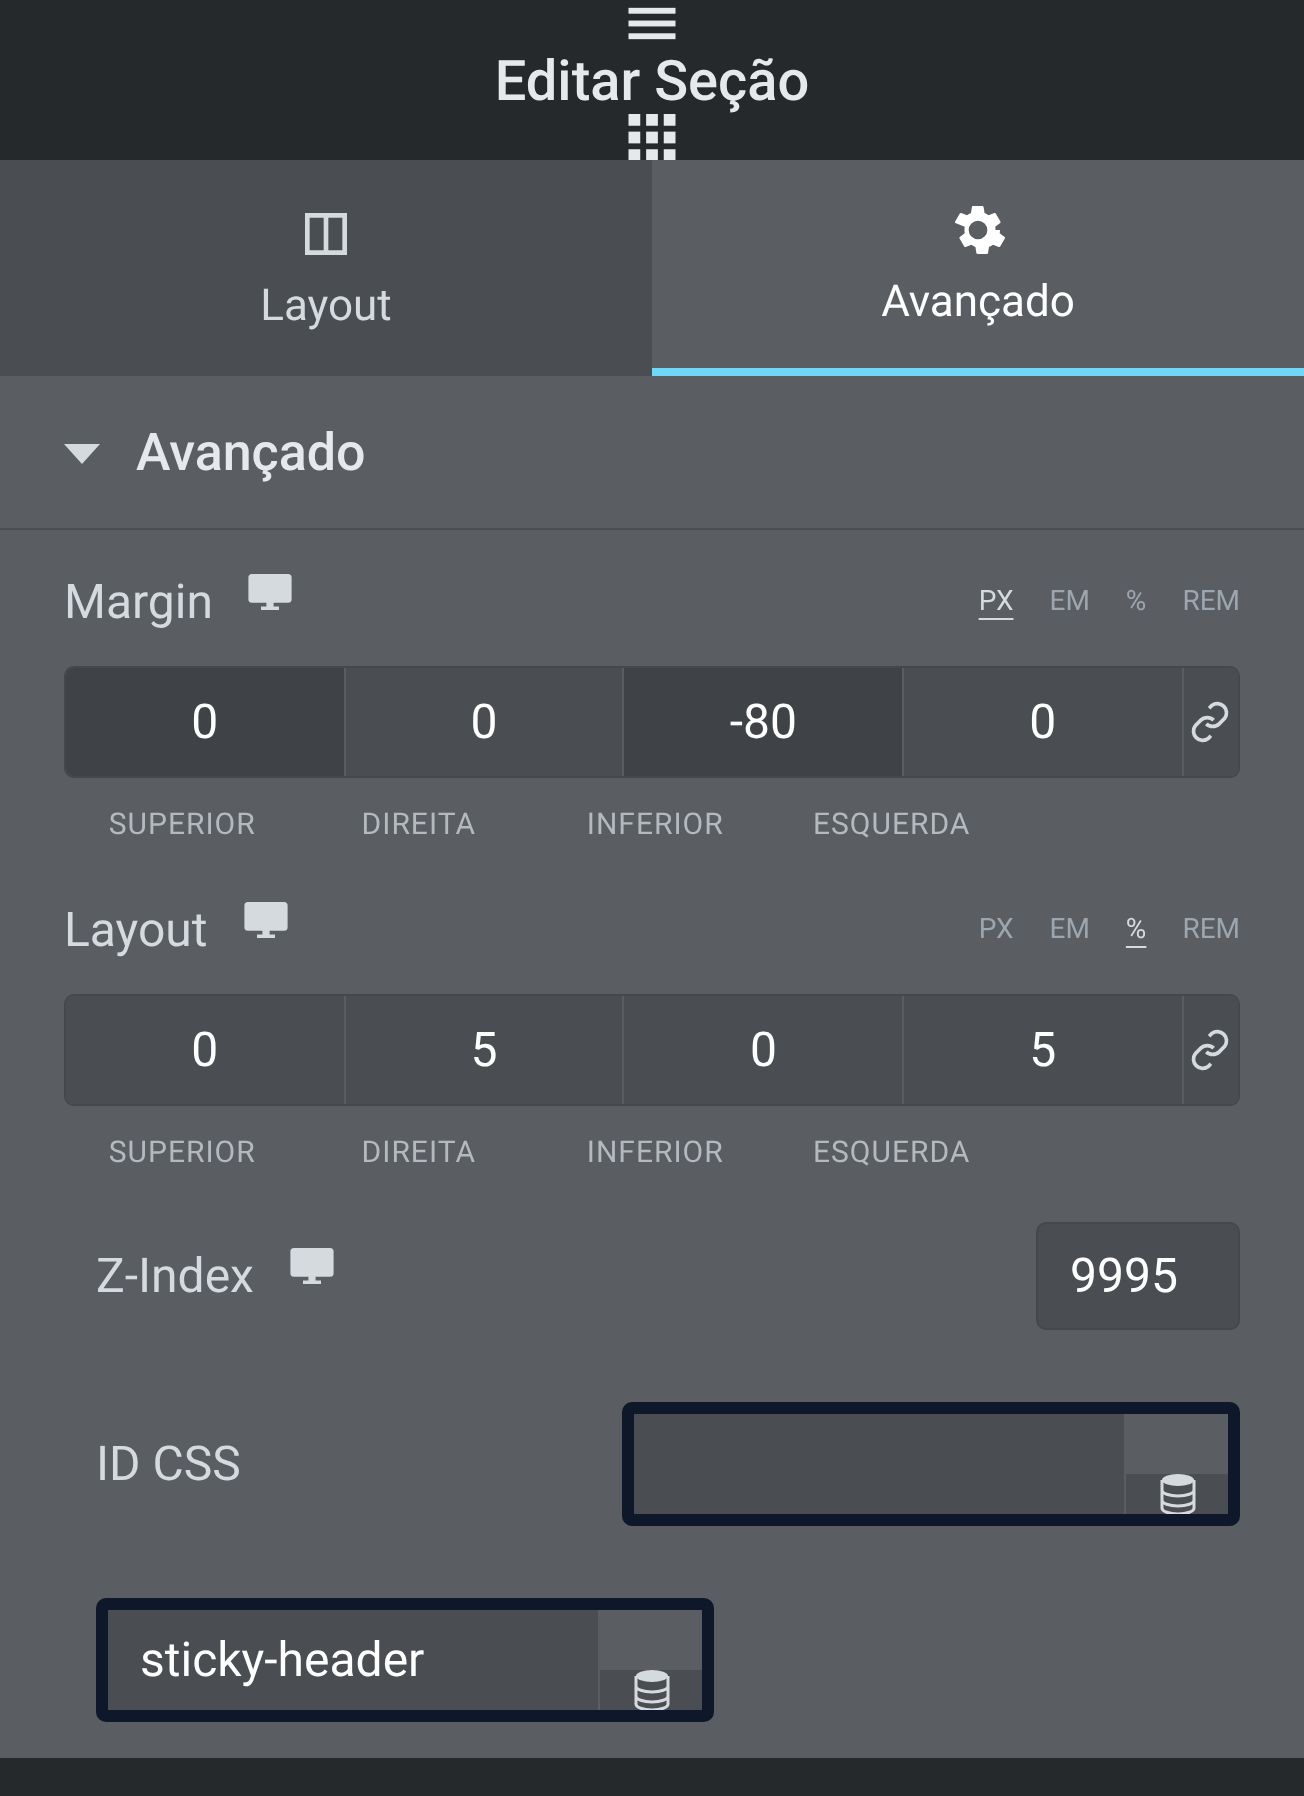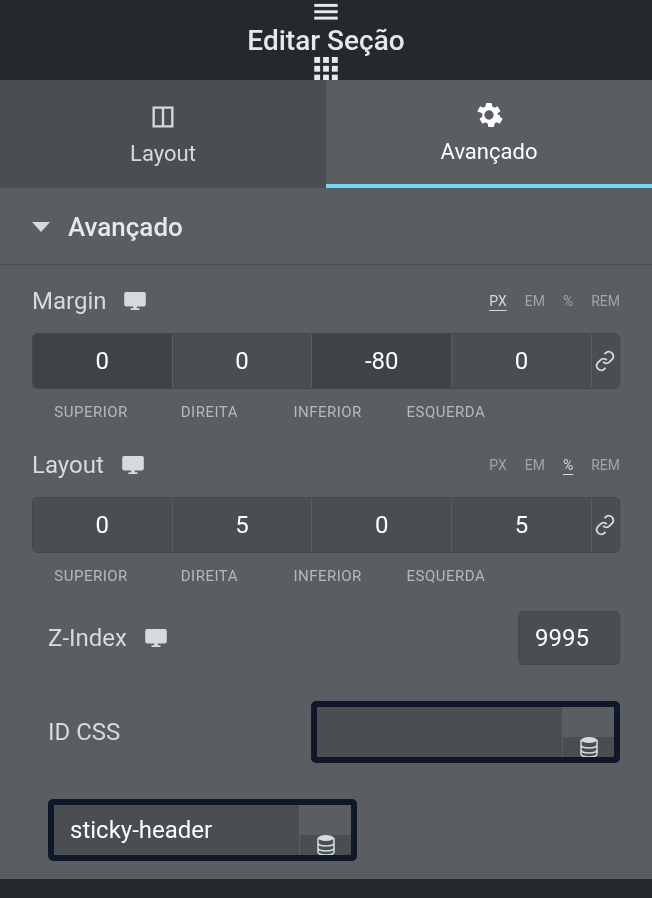--- a/index.html
+++ b/index.html
@@ -18,21 +18,21 @@
 .tab.active .tab-label { color: #fff; }
 
 .content { background: #5a5e63; padding: 0; }
 
 .section-header { display: flex; align-items: center; gap: 18px; padding: 24px 32px 22px 32px; border-bottom: 1px solid #4a4e53; cursor: pointer; }
 .section-caret { width: 0; height: 0; border-left: 9px solid transparent; border-right: 9px solid transparent; border-top: 10px solid #d5dadf; }
 .section-title { font-size: 26px; font-weight: 500; color: #e6e9ec; }
 
 .control-group { padding: 22px 32px 8px 32px; }
 .control-header { display: flex; align-items: center; justify-content: space-between; margin-bottom: 18px; }
-.control-left { display: flex; align-items: center; gap: 18px; }
+.control-left { display: flex; gap: 18px; }
 .control-label { font-size: 24px; color: #d5dadf; }
 .device-icon { width: 22px; height: 18px; fill: #d5dadf; }
 .units { display: flex; gap: 18px; font-size: 14px; }
 .unit { color: #9da5ae; cursor: pointer; }
 .unit.active { color: #d5dadf; text-decoration: underline; text-underline-offset: 4px; }
 
 .box-inputs { display: flex; border: 1px solid #44484c; border-radius: 5px; overflow: hidden; }
 .box-input { background: #4a4e53; border: none; border-right: 1px solid #5a5e63; color: #fff; font-size: 24px; text-align: center; height: 54px; width: 100%; outline: none; }
 .box-input.dark { background: #3f4348; }
 .box-link { width: 115px; display: flex; align-items: center; justify-content: center; background: #4a4e53; cursor: pointer; }

